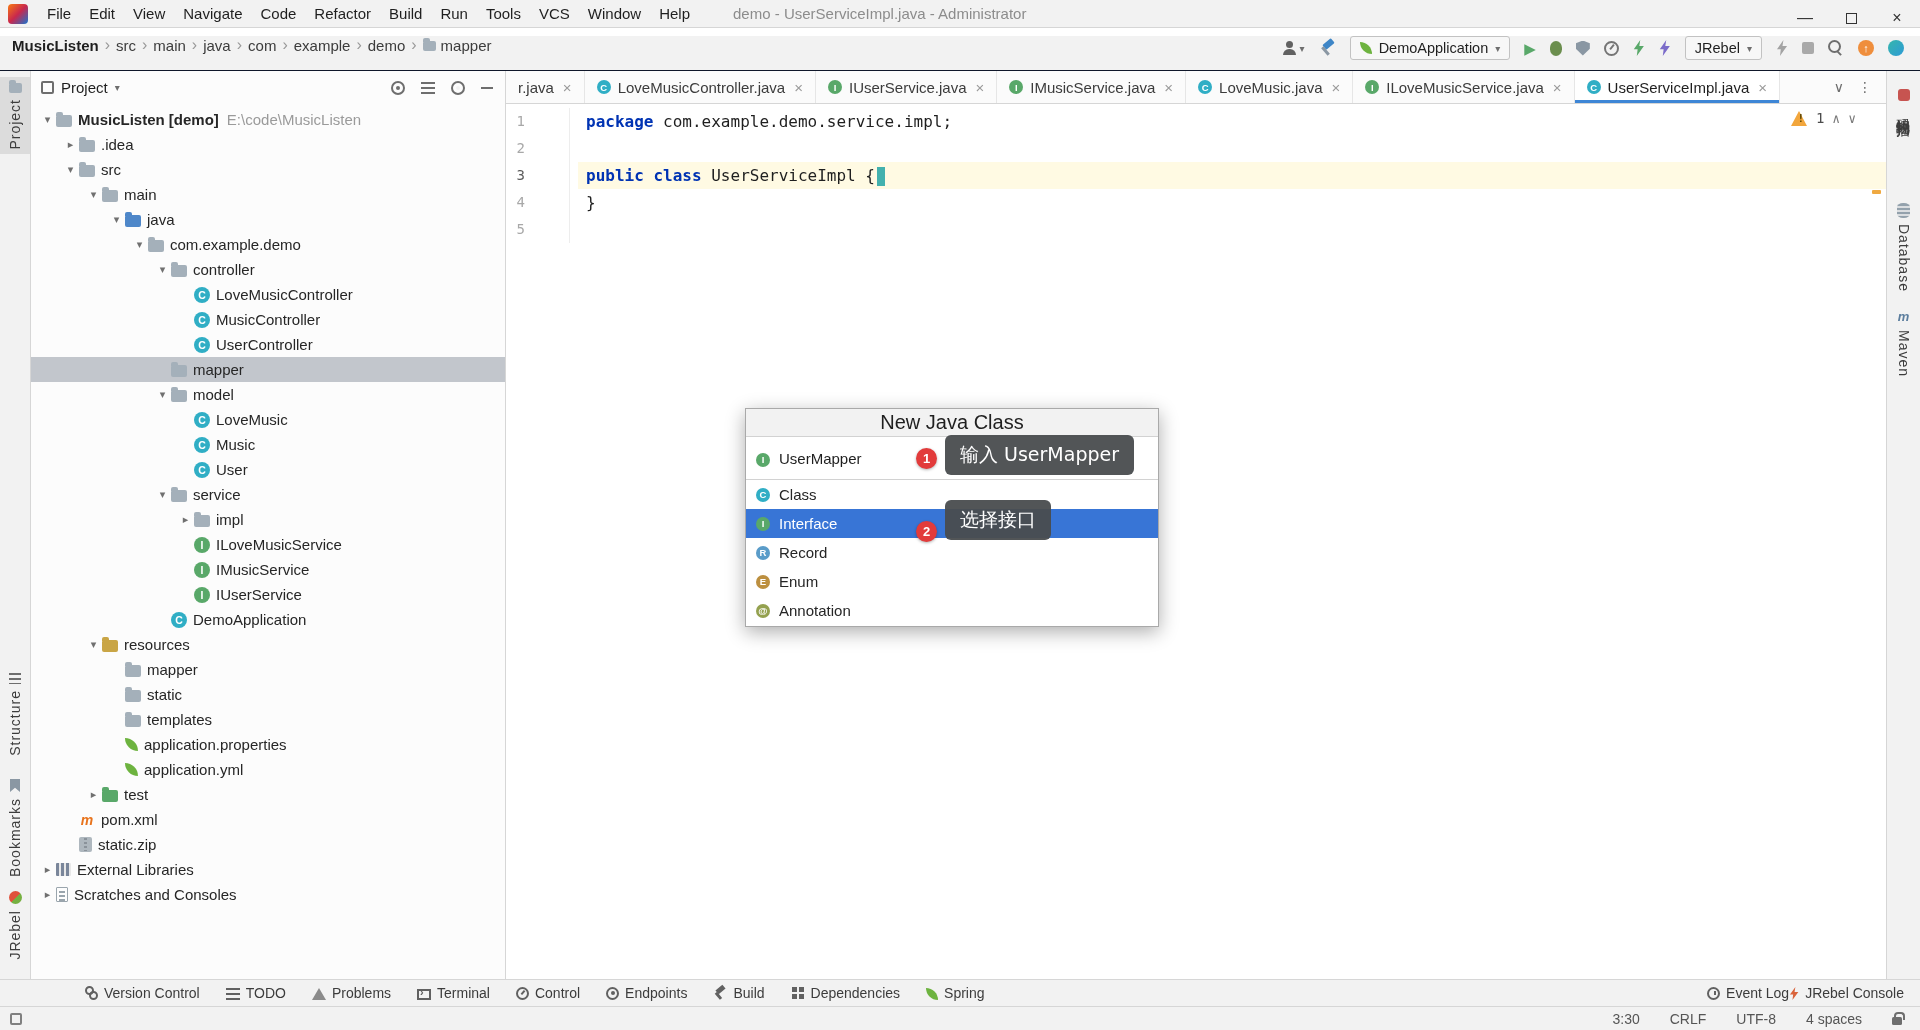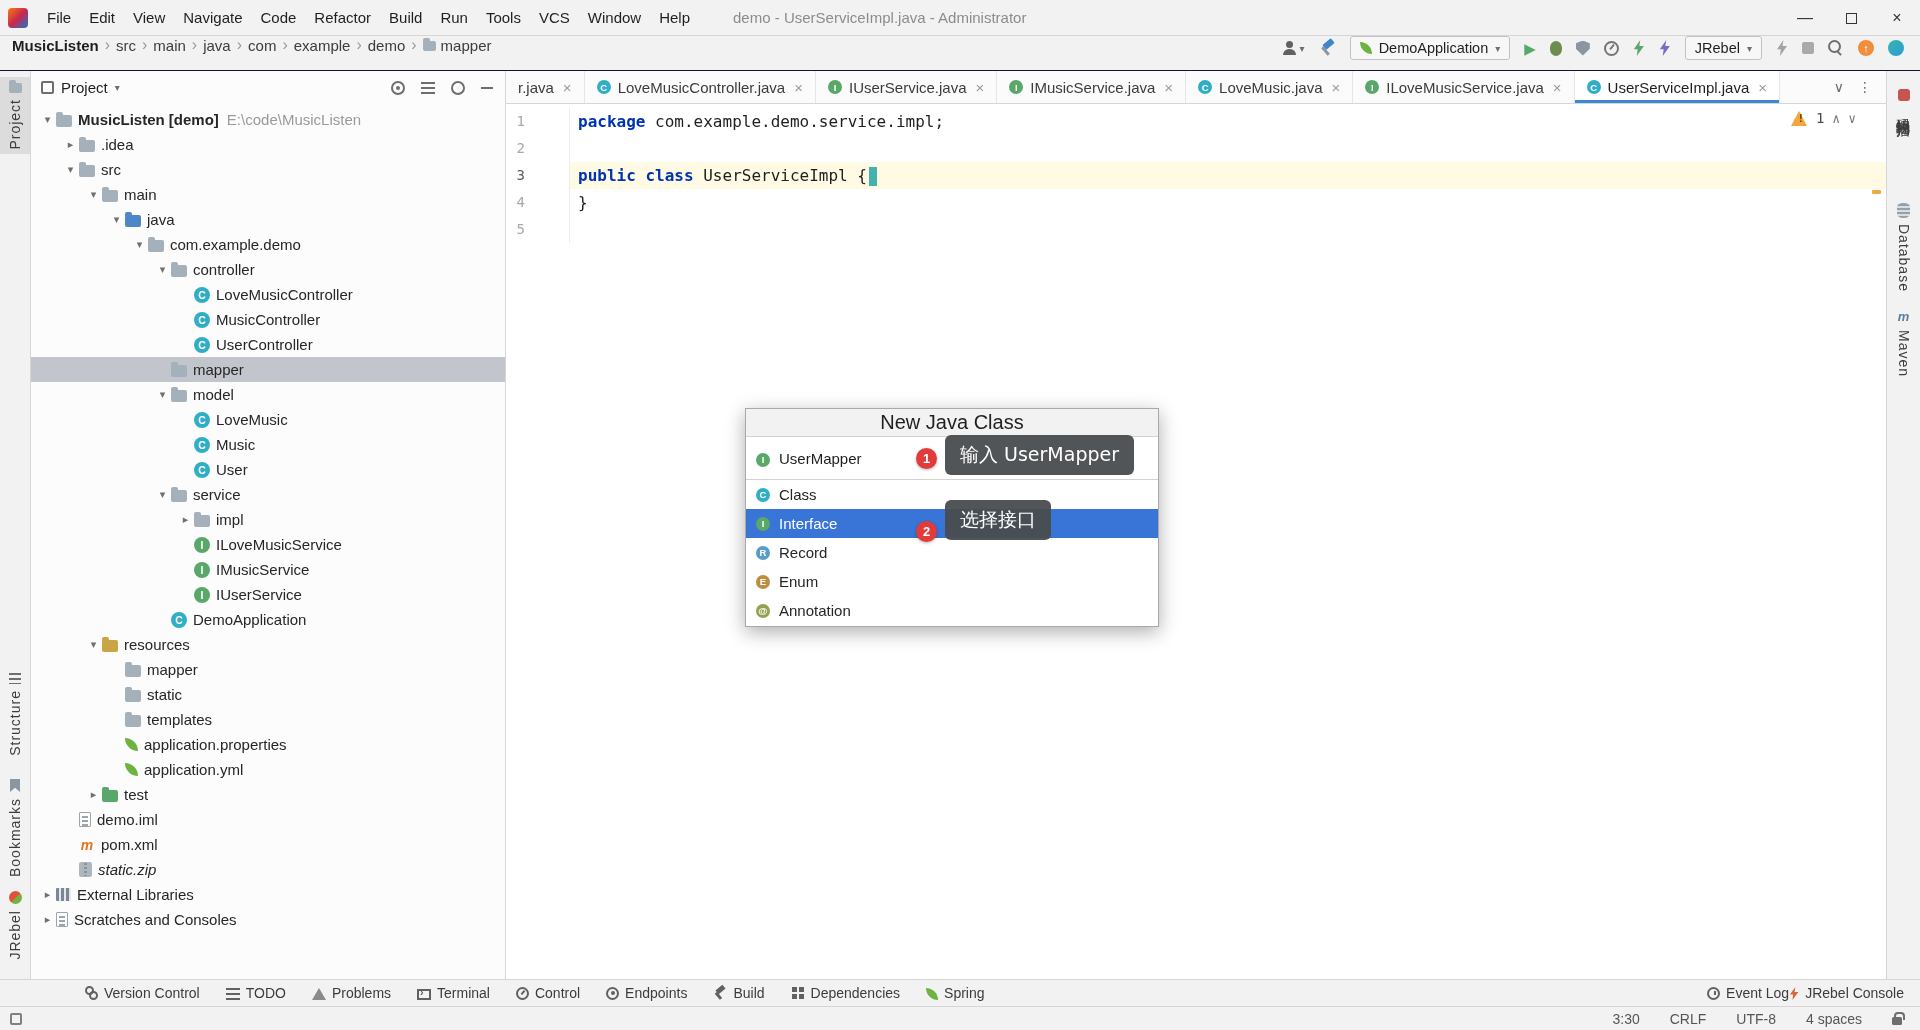--- a/index.html
+++ b/index.html
@@ -1,20 +1,20 @@
 <!DOCTYPE html>
 <html><head>
 <meta charset="utf-8">
 <style>
   *{margin:0;padding:0;box-sizing:border-box;}
   html,body{width:1920px;height:1030px;overflow:hidden;font-family:"Liberation Sans","DejaVu Sans",sans-serif;background:#fff;}
   #app{position:relative;width:1920px;height:1030px;background:#fff;color:#262626;}
 
   
-  #titlebar{position:absolute;left:0;top:0;width:1920px;height:36px;background:#F2F2F2;border-bottom:1px solid #D6D6D6;display:flex;align-items:center;z-index:10;}
+  #titlebar{position:absolute;left:0;top:0;width:1920px;height:28px;background:#F2F2F2;border-bottom:1px solid #D6D6D6;display:flex;align-items:center;z-index:10;}
   .logo{width:20px;height:20px;margin:0 10px 0 8px;border-radius:4px;background:linear-gradient(135deg,#F97A12,#C9284D 50%,#1775D1);flex:none;}
   #menus{display:flex;align-items:center;height:36px;}
   .menu-item{padding:0 9px;font-size:15px;color:#1f1f1f;height:36px;display:flex;align-items:center;cursor:default;}
   #window-title{margin-left:34px;font-size:15px;color:#8C8C8C;white-space:nowrap;}
   #win-controls{position:absolute;right:0;top:0;height:36px;display:flex;}
   .winbtn{width:46px;height:36px;display:flex;align-items:center;justify-content:center;font-size:16px;color:#333;}
   .maxbox{width:11px;height:11px;border:1.5px solid #333;display:inline-block;}
 
   
   #toolbar{position:absolute;left:0;top:36px;width:1920px;height:35px;background:#F2F2F2;border-bottom:1px solid #0f172a;display:flex;align-items:flex-start;padding:0 10px;z-index:9;}
@@ -113,21 +113,21 @@
   #editor-wrap{position:absolute;left:506px;top:71px;width:1380px;height:908px;background:#fff;z-index:3;}
   #tabbar{height:33px;display:flex;align-items:stretch;background:#FBFBFB;border-bottom:1px solid #D6D6D6;}
   .tab{display:flex;align-items:center;gap:7px;padding:0 12px;font-size:15px;color:#3c3c3c;border-right:1px solid #E6E6E6;white-space:nowrap;}
   .tab.active{background:#fff;box-shadow:inset 0 -3px 0 #3E86D6;color:#1f1f1f;}
   .tab .close{color:#9a9a9a;font-size:15px;margin-left:2px;}
   .tab-ctrls{margin-left:auto;display:flex;align-items:center;gap:14px;padding:0 14px;color:#6e6e6e;font-size:14px;}
   #editor{position:relative;height:875px;font-family:"DejaVu Sans Mono","Liberation Mono",monospace;font-size:16px;background:#fff;}
   .code-lines{padding-top:4px;}
   .eline{display:flex;height:27px;line-height:27px;}
   .lnum{width:64px;flex:none;text-align:right;padding-right:44px;color:#A8A8A8;font-size:14px;border-right:1px solid #EDEDED;}
-  .lcode{flex:1;padding-left:8px;white-space:pre;}
+  .lcode{flex:1;padding-left:8px;white-space:pre;margin-left:8px;}
   .eline.caretline .lcode{background:#FFFAE3;}
   .eline.caretline .lnum{color:#5c5c5c;}
   .seg.kw{color:#0033B3;font-weight:600;}
   .seg.pl{color:#1f1f1f;}
   .caret-block{display:inline-block;width:8px;height:19px;background:#43B1AE;vertical-align:middle;margin-left:2px;}
   .inspect{position:absolute;right:30px;top:6px;display:flex;align-items:center;gap:8px;font-size:14px;color:#4c4c4c;z-index:6;}
   .inspect .chevs{color:#7a7a7a;font-size:13px;}
   .warnwrap{position:relative;width:17px;height:15px;}
   .warnwrap::before{content:"";position:absolute;left:0;top:0;width:0;height:0;border-left:8.5px solid transparent;border-right:8.5px solid transparent;border-bottom:15px solid #F2A63C;}
   .warnwrap::after{content:"!";position:absolute;left:6.5px;top:1px;font-size:11px;font-weight:bold;color:#5c4500;}
@@ -464,29 +464,24 @@
           <span class="leaf"></span>
           <span class="tlabel">application.yml</span>
         </div>
         <div class="trow" style="padding-left: 54px;">
           <span class="chev">▸</span>
           <span class="ficon test"></span>
           <span class="tlabel">test</span>
         </div>
         <div class="trow" style="padding-left: 31px;">
           <span class="chev"></span>
-          <span class="fileicon"></span>
-          <span class="tlabel">demo.iml</span>
-        </div>
-        <div class="trow" style="padding-left: 31px;">
-          <span class="chev"></span>
           <span class="mletter">m</span>
           <span class="tlabel">pom.xml</span>
         </div>
-        <div class="trow" style="padding-left: 31px; font-style: italic;">
+        <div class="trow" style="padding-left: 31px;">
           <span class="chev"></span>
           <span class="zipicon"></span>
           <span class="tlabel">static.zip</span>
         </div>
         <div class="trow" style="padding-left: 8px;">
           <span class="chev">▸</span>
           <span class="libicon"></span>
           <span class="tlabel">External Libraries</span>
         </div>
         <div class="trow" style="padding-left: 8px;">

